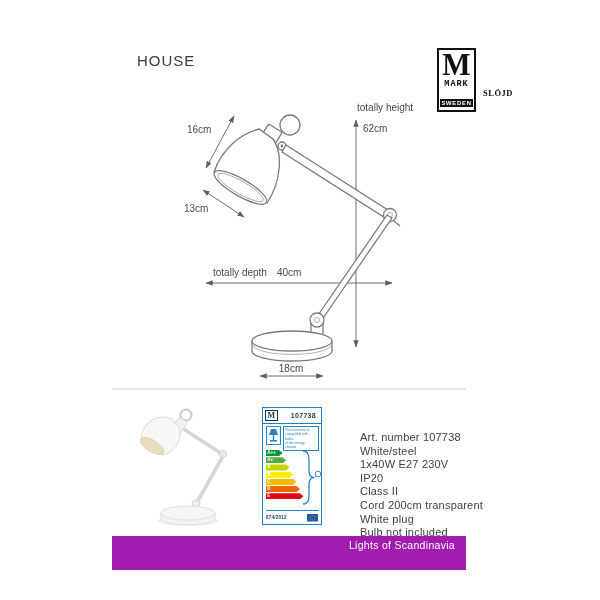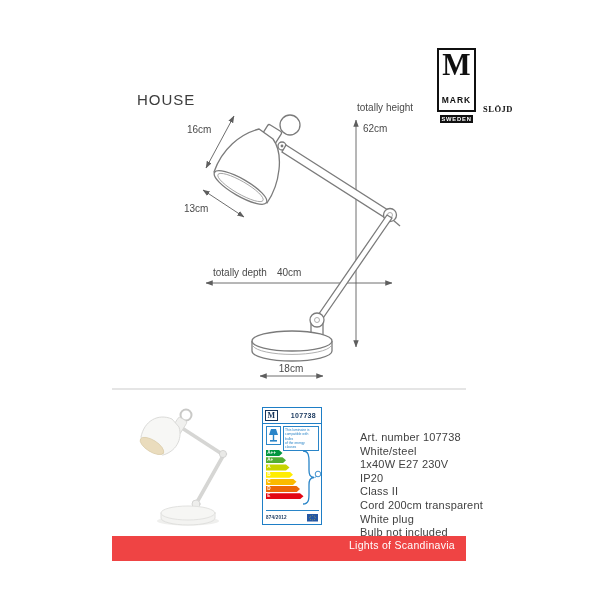--- a/index.html
+++ b/index.html
@@ -1,28 +1,28 @@
 <!DOCTYPE html>
 <html><head>
 <meta charset="utf-8">
 <style>
   html,body{margin:0;padding:0;background:#fff;}
   #canvas{position:relative;width:600px;height:600px;background:#ffffff;overflow:hidden;
           font-family:"Liberation Sans",sans-serif;color:#3f3f3f;}
 
   
-  .title{position:absolute;left:137px;top:52px;font-size:15px;letter-spacing:1px;color:#3c3c3c;margin-top:39px;}
+  .title{position:absolute;left:137px;top:52px;font-size:15px;letter-spacing:1px;color:#3c3c3c;}
 
   
   .brand{position:absolute;left:437px;top:48px;width:39px;height:64px;border:2px solid #101010;
          background:#fff;text-align:center;box-sizing:border-box;}
   .brand-m{font-family:"Liberation Serif",serif;font-weight:bold;font-size:30px;line-height:30px;
            color:#101010;transform:scaleY(1.05);}
-  .brand-mark{font-family:Liberation Sans, sans-serif;font-weight:bold;font-size:8.5px;line-height:9px;
-              letter-spacing:1px;color:#101010;margin-top:16px;}
+  .brand-mark{font-family:Liberation Mono, monospace;font-weight:bold;font-size:8.5px;line-height:9px;
+              letter-spacing:1px;color:#101010;}
   .brand-slojd{font-family:"Liberation Serif",serif;font-weight:bold;font-size:8.5px;line-height:9px;
                letter-spacing:0.5px;color:#101010;margin-left:44px;}
   .brand-sweden{margin:1px 1px 0 1px;background:#101010;color:#fff;font-size:5.8px;font-weight:bold;
                 letter-spacing:0.8px;line-height:8px;}
 
   
   .drawing{position:absolute;left:0;top:0;}
   .drawing text{font-family:"Liberation Sans",sans-serif;font-size:10px;fill:#4a4a4a;}
   .dim{stroke:#5e5e5e;stroke-width:0.9;fill:none;}
   .lamp{stroke:#7b7b7b;stroke-width:1.3;fill:#ffffff;}
@@ -52,21 +52,21 @@
   .el-brace{position:absolute;left:38px;top:41px;}
   .el-sep{position:absolute;left:2.5px;right:2.5px;bottom:13px;border-top:0.8px solid #2a85c8;}
   .el-foot{position:absolute;left:3px;right:3px;bottom:2.5px;display:flex;align-items:center;justify-content:space-between;}
   .el-reg{font-size:4.6px;font-weight:bold;color:#16355c;letter-spacing:0.2px;}
 
   
   .specs{position:absolute;left:360px;top:407px;margin-top:24px;}
   .spec-line{font-size:11px;line-height:13.6px;color:#414141;letter-spacing:0.2px;}
 
   
-  .footer-bar{position:absolute;left:112px;top:536px;width:354px;height:25px;background:#ef4444;
+  .footer-bar{position:absolute;left:112px;top:536px;width:354px;height:34px;background:#a21caf;
               color:#fff;font-size:10.5px;line-height:19px;text-align:right;box-sizing:border-box;
               padding-right:11px;letter-spacing:0.3px;}
 </style>
 </head>
 <body>
 
 <div id="canvas">
 
   <div class="title">HOUSE</div>
 

